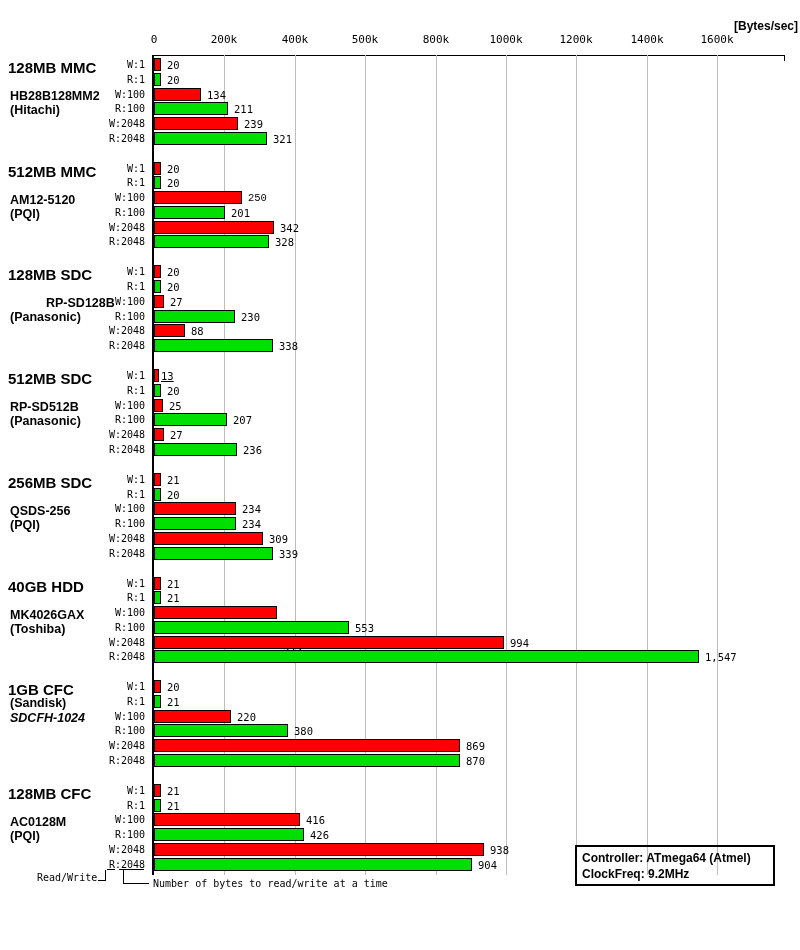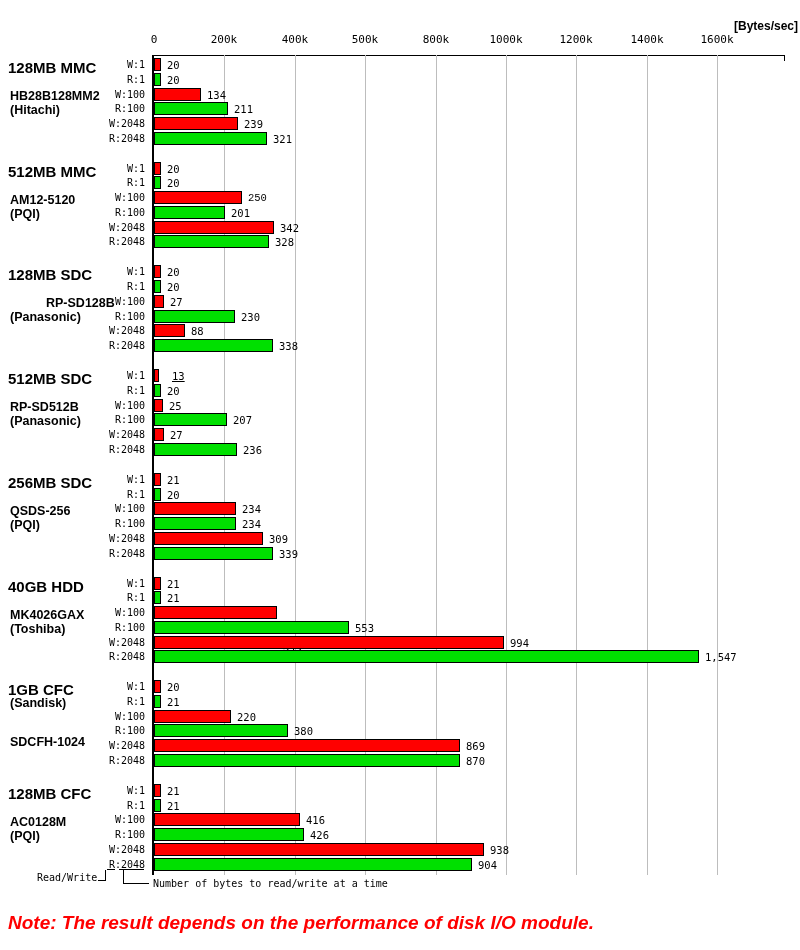--- a/index.html
+++ b/index.html
@@ -121,21 +121,21 @@
       <div class="abs bar" style="left: 154px; top: 324px; width: 31px; background: rgb(255, 0, 0);"></div>
       <div class="abs vallabel" style="left: 191px; top: 325px;">88</div>
       <div class="abs rowlabel" style="left: 57px; top: 340px;">R:2048</div>
       <div class="abs bar" style="left: 154px; top: 339px; width: 119px; background: rgb(0, 224, 0);"></div>
       <div class="abs vallabel" style="left: 279px; top: 340px;">338</div>
       <div class="abs devname" style="left: 8px; top: 370px;">512MB SDC</div>
       <div class="abs devmodel" style="left: 10px; top: 400px;">RP-SD512B</div>
       <div class="abs devmodel" style="left: 10px; top: 414px;">(Panasonic)</div>
       <div class="abs rowlabel" style="left: 57px; top: 370px;">W:1</div>
       <div class="abs bar" style="left: 154px; top: 369px; width: 5px; background: rgb(255, 0, 0);"></div>
-      <div class="abs vallabel" style="left: 172px; top: 370px; text-decoration: underline;">13</div>
+      <div class="abs vallabel" style="left: 161px; top: 370px; text-decoration: underline;">13</div>
       <div class="abs rowlabel" style="left: 57px; top: 385px;">R:1</div>
       <div class="abs bar" style="left: 154px; top: 384px; width: 7px; background: rgb(0, 224, 0);"></div>
       <div class="abs vallabel" style="left: 167px; top: 385px;">20</div>
       <div class="abs rowlabel" style="left: 57px; top: 400px;">W:100</div>
       <div class="abs bar" style="left: 154px; top: 399px; width: 9px; background: rgb(255, 0, 0);"></div>
       <div class="abs vallabel" style="left: 169px; top: 400px;">25</div>
       <div class="abs rowlabel" style="left: 57px; top: 414px;">R:100</div>
       <div class="abs bar" style="left: 154px; top: 413px; width: 73px; background: rgb(0, 224, 0);"></div>
       <div class="abs vallabel" style="left: 233px; top: 414px;">207</div>
       <div class="abs rowlabel" style="left: 57px; top: 429px;">W:2048</div>
@@ -180,21 +180,21 @@
       <div class="abs rowlabel" style="left: 57px; top: 622px;">R:100</div>
       <div class="abs bar" style="left: 154px; top: 621px; width: 195px; background: rgb(0, 224, 0);"></div>
       <div class="abs vallabel" style="left: 355px; top: 622px;">553</div>
       <div class="abs rowlabel" style="left: 57px; top: 637px;">W:2048</div>
       <div class="abs bar" style="left: 154px; top: 636px; width: 350px; background: rgb(255, 0, 0);"></div>
       <div class="abs vallabel" style="left: 510px; top: 637px;">994</div>
       <div class="abs rowlabel" style="left: 57px; top: 651px;">R:2048</div>
       <div class="abs bar" style="left: 154px; top: 650px; width: 545px; background: rgb(0, 224, 0);"></div>
       <div class="abs vallabel" style="left: 705px; top: 651px;">1,547</div>
       <div class="abs devname" style="left: 8px; top: 681px;">1GB CFC</div>
-      <div class="abs devmodel" style="left: 10px; top: 735px;">SDCFH-1024</div>
+      <div class="abs devmodel" style="left: 10px; top: 711px; font-style: italic;">SDCFH-1024</div>
       <div class="abs devmodel" style="left: 10px; top: 696px;">(Sandisk)</div>
       <div class="abs rowlabel" style="left: 57px; top: 681px;">W:1</div>
       <div class="abs bar" style="left: 154px; top: 680px; width: 7px; background: rgb(255, 0, 0);"></div>
       <div class="abs vallabel" style="left: 167px; top: 681px;">20</div>
       <div class="abs rowlabel" style="left: 57px; top: 696px;">R:1</div>
       <div class="abs bar" style="left: 154px; top: 695px; width: 7px; background: rgb(0, 224, 0);"></div>
       <div class="abs vallabel" style="left: 167px; top: 696px;">21</div>
       <div class="abs rowlabel" style="left: 57px; top: 711px;">W:100</div>
       <div class="abs bar" style="left: 154px; top: 710px; width: 77px; background: rgb(255, 0, 0);"></div>
       <div class="abs vallabel" style="left: 237px; top: 711px;">220</div>
@@ -233,15 +233,18 @@
   <div class="abs bracket" style="left:107px;top:869px;width:8px;height:1px;"></div>
   <div class="abs bracket" style="left:119px;top:869px;width:25px;height:1px;"></div>
   <div class="abs bracket" style="left:105px;top:870px;width:1px;height:11px;"></div>
   <div class="abs bracket" style="left:98px;top:880px;width:8px;height:1px;"></div>
   <div class="abs bracket" style="left:123px;top:870px;width:1px;height:14px;"></div>
   <div class="abs bracket" style="left:124px;top:883px;width:25px;height:1px;"></div>
 
   <div class="abs footnote" style="left:37px;top:872px;width:60px;text-align:right;">Read/Write</div>
   <div class="abs footnote" style="left:153px;top:878px;">Number of bytes to read/write at a time</div>
 
-
-  <div id="note" class="abs">Note: The result depends on the performance of disk I/O module.</div>
+  <div id="infobox" class="abs">
+    <div>Controller: ATmega64 (Atmel)</div>
+    <div>ClockFreq: 9.2MHz</div>
+  </div>
+
 </div>
 
 </body></html>

